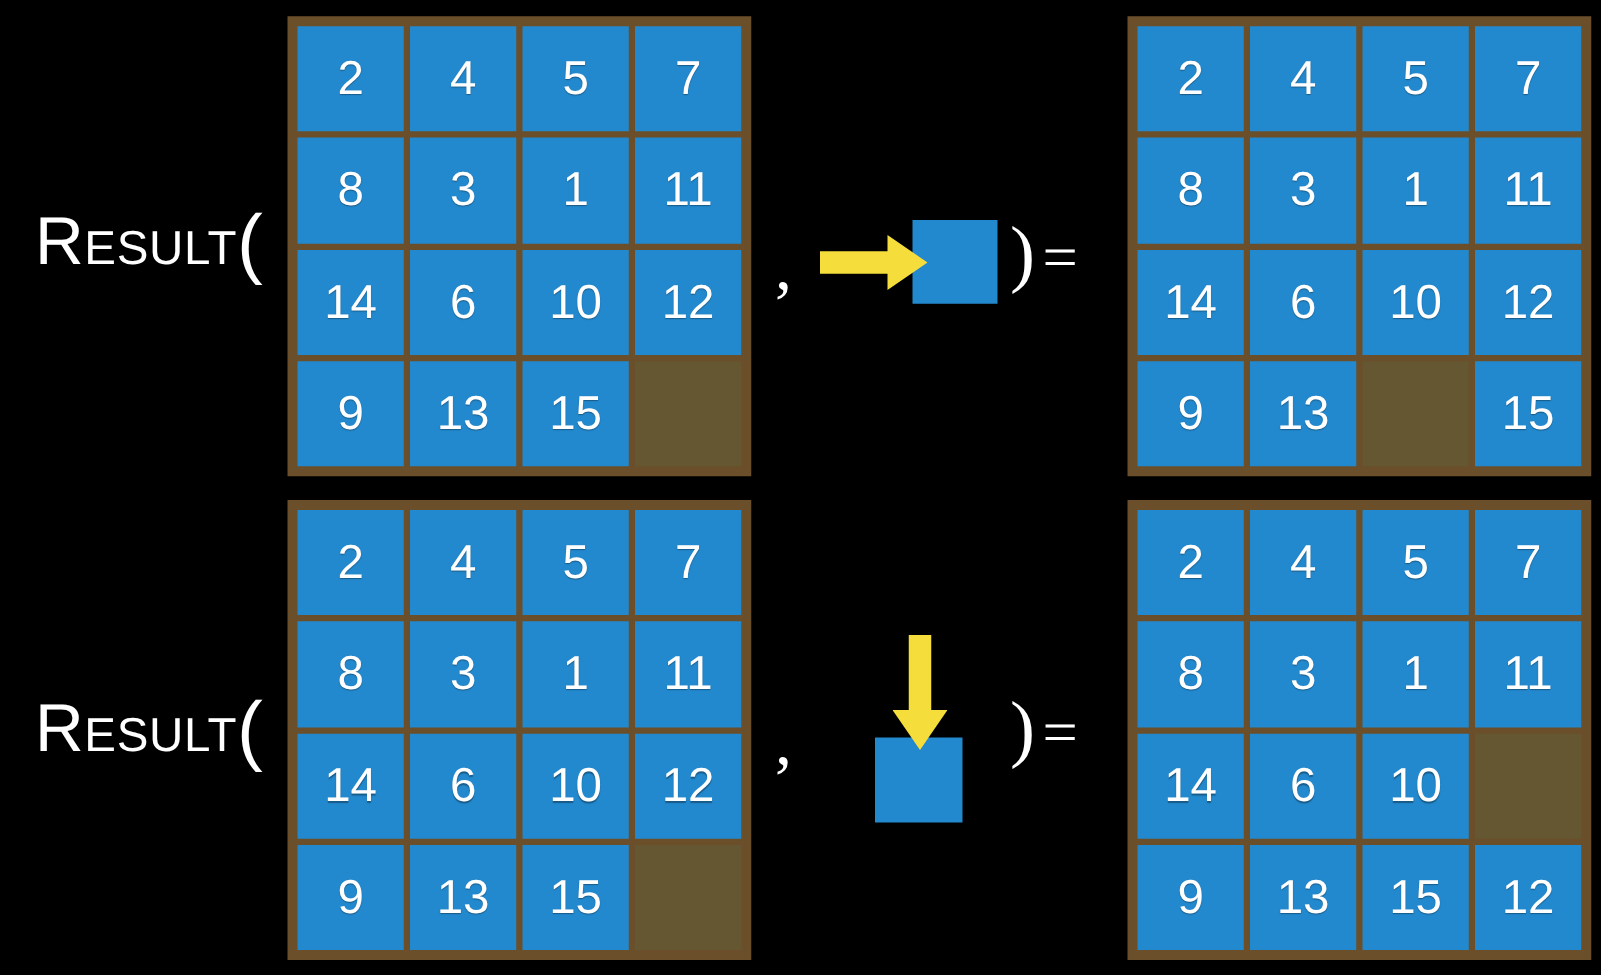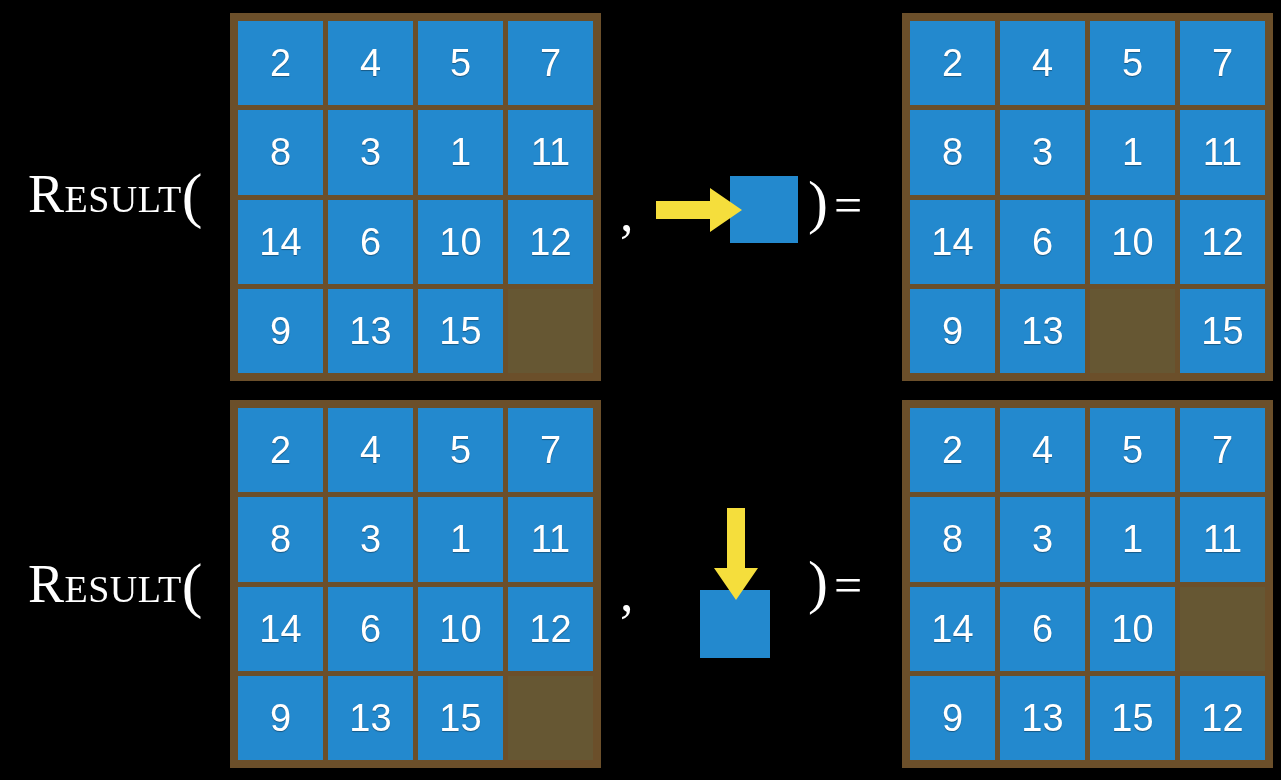--- a/index.html
+++ b/index.html
@@ -30,21 +30,21 @@
   .row.row-1 { top: 0; }
   .row.row-2 { top: 390px; }
 
   
   .result-label {
     position: absolute;
     left: 28px;
     top: 50%;
     transform: translateY(-50%);
     color: #ffffff;
-    font-family: Liberation Serif, serif;
+    font-family: Liberation Sans, sans-serif;
     font-size: 54px;
     font-variant: small-caps;
     letter-spacing: 0.5px;
     white-space: nowrap;
     line-height: 1;
   }
   .result-label .paren {
     font-variant: normal;
     font-size: 62px;
     vertical-align: -4px;

